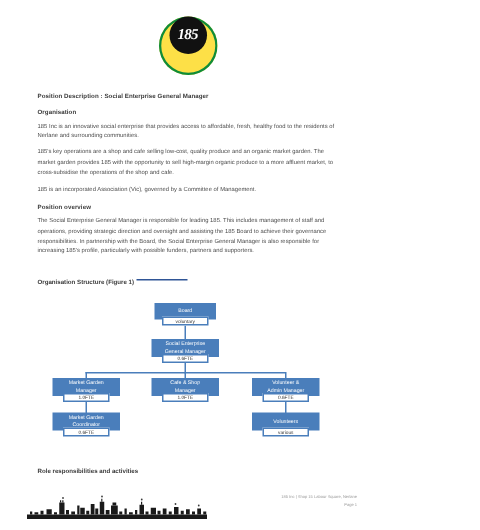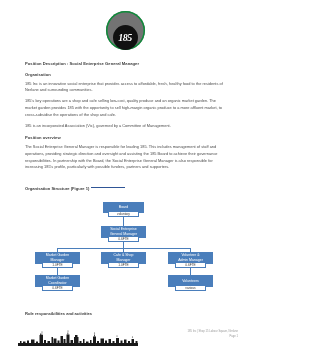--- a/index.html
+++ b/index.html
@@ -28,23 +28,23 @@
   
   .logo-wrap {
     display: flex;
     justify-content: center;
     padding-top: 11px;
   }
   .logo {
     width: 39px;
     height: 39px;
     border-radius: 50%;
-    background: #737373;
-    display: flex;
-    align-items: flex-end;
+    background: #fde047;
+    display: flex;
+    align-items: flex-start;
     justify-content: center;
     box-shadow: inset 0 0 0 1.5px #0e8c3a;
   }
   .logo-inner {
     width: 25px;
     height: 25px;
     border-radius: 50%;
     background: #111111;
     display: flex;
     align-items: center;

